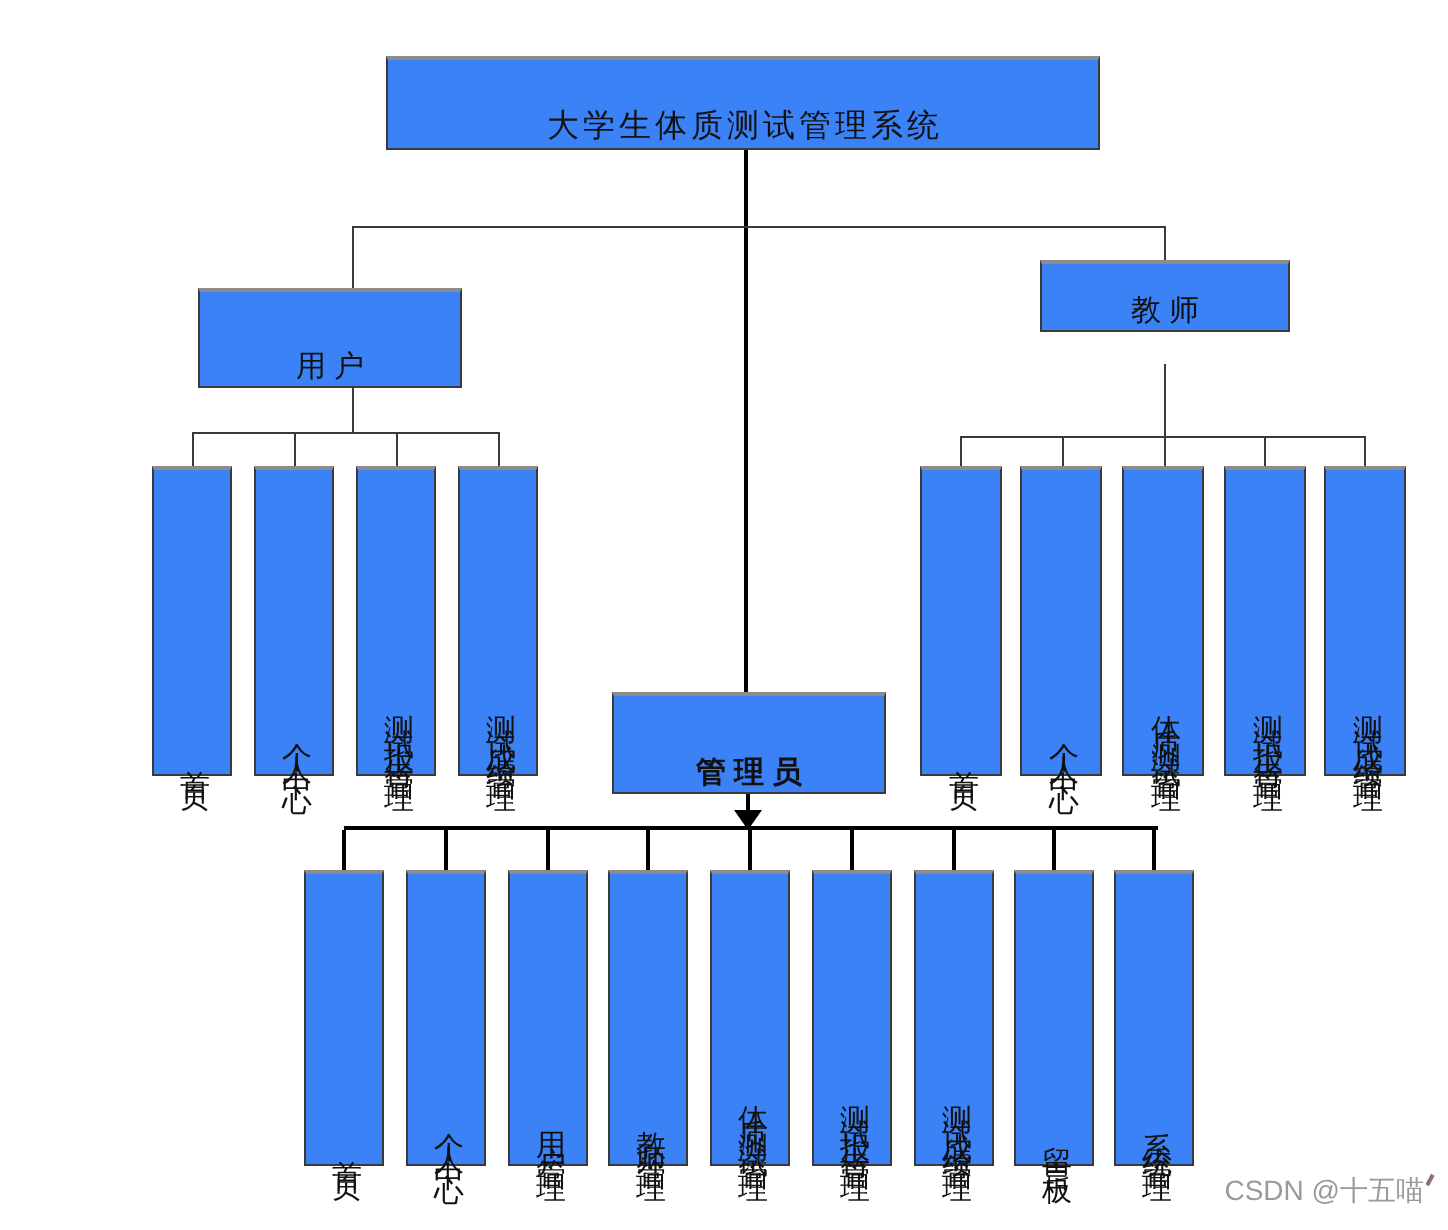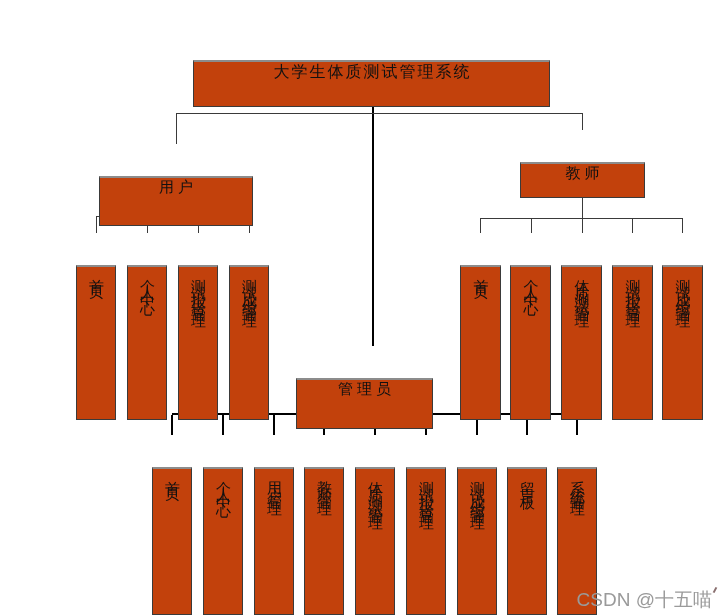--- a/index.html
+++ b/index.html
@@ -3,27 +3,26 @@
 <meta charset="utf-8">
 <style>
   html,body{margin:0;padding:0;}
   body{
     width:724px;height:615px;position:relative;background:#ffffff;
     font-family:"Liberation Serif","DejaVu Serif",serif;
     overflow:hidden;
   }
   .node{
     position:absolute;
-    background:#c2410c;
+    background:#3b82f6;
     border:1px solid #3a3a3a;
     border-top:2px solid #8c8c8c;
     box-sizing:border-box;
-    display:flex;align-items:flex-start;justify-content:center;
+    display:flex;align-items:flex-end;justify-content:center;
     color:#111111;
-    margin-top:32px;
   }
   .hlabel{
     font-size:15px;letter-spacing:4px;text-indent:4px;white-space:nowrap;
   }
   .root-label{
     font-size:16px;letter-spacing:2px;text-indent:2px;white-space:nowrap;
   }
   .vtext{
     writing-mode:vertical-rl;
     text-orientation:upright;
@@ -36,21 +35,21 @@
   .line.thick{background:#000000;}
   .arrow-down{
     position:absolute;width:0;height:0;
     border-left:7px solid transparent;
     border-right:7px solid transparent;
     border-top:10px solid #000000;
   }
   .watermark{
     position:absolute;top:587px;right:8px;
     font-family:"Liberation Sans","DejaVu Sans",sans-serif;
-    font-size:19px;color:#9a9a9a;white-space:nowrap;
+    font-size:14px;color:#9a9a9a;white-space:nowrap;
   }
   .paw-mark{
     display:inline-block;width:2px;height:6px;background:#8a7070;
     transform:rotate(28deg);margin-left:2px;vertical-align:top;
   }
 </style>
 </head>
 <body>
 
 <div class="line thick" style="left:372px;top:75px;width:2px;height:271px;"></div>
@@ -86,29 +85,29 @@
 <div class="line thick" style="left:374px;top:415px;width:2px;height:20px;"></div>
 <div class="line thick" style="left:425px;top:415px;width:2px;height:20px;"></div>
 <div class="line thick" style="left:476px;top:415px;width:2px;height:20px;"></div>
 <div class="line thick" style="left:526px;top:415px;width:2px;height:20px;"></div>
 <div class="line thick" style="left:576px;top:415px;width:2px;height:20px;"></div>
 
 <div class="node" style="left:193px;top:28px;width:357px;height:47px;">
   <span class="root-label">大学生体质测试管理系统</span>
 </div>
 
-<div class="node" style="left:99px;top:144px;width:154px;height:50px;">
+<div class="node" style="left:99px;top:144px;width:132px;height:50px;">
   <span class="hlabel">用户</span>
 </div>
 
 <div class="node" style="left:520px;top:130px;width:125px;height:36px;">
   <span class="hlabel">教师</span>
 </div>
 
-<div class="node" style="left:296px;top:346px;width:137px;height:51px;">
+<div class="node" style="left:306px;top:346px;width:137px;height:51px;font-weight:bold;">
   <span class="hlabel">管理员</span>
 </div>
 
 <div class="node" style="left:76px;top:233px;width:40px;height:155px;">
   <span class="vtext">首页</span>
 </div>
 <div class="node" style="left:127px;top:233px;width:40px;height:155px;">
   <span class="vtext">个人中心</span>
 </div>
 <div class="node" style="left:178px;top:233px;width:40px;height:155px;">

